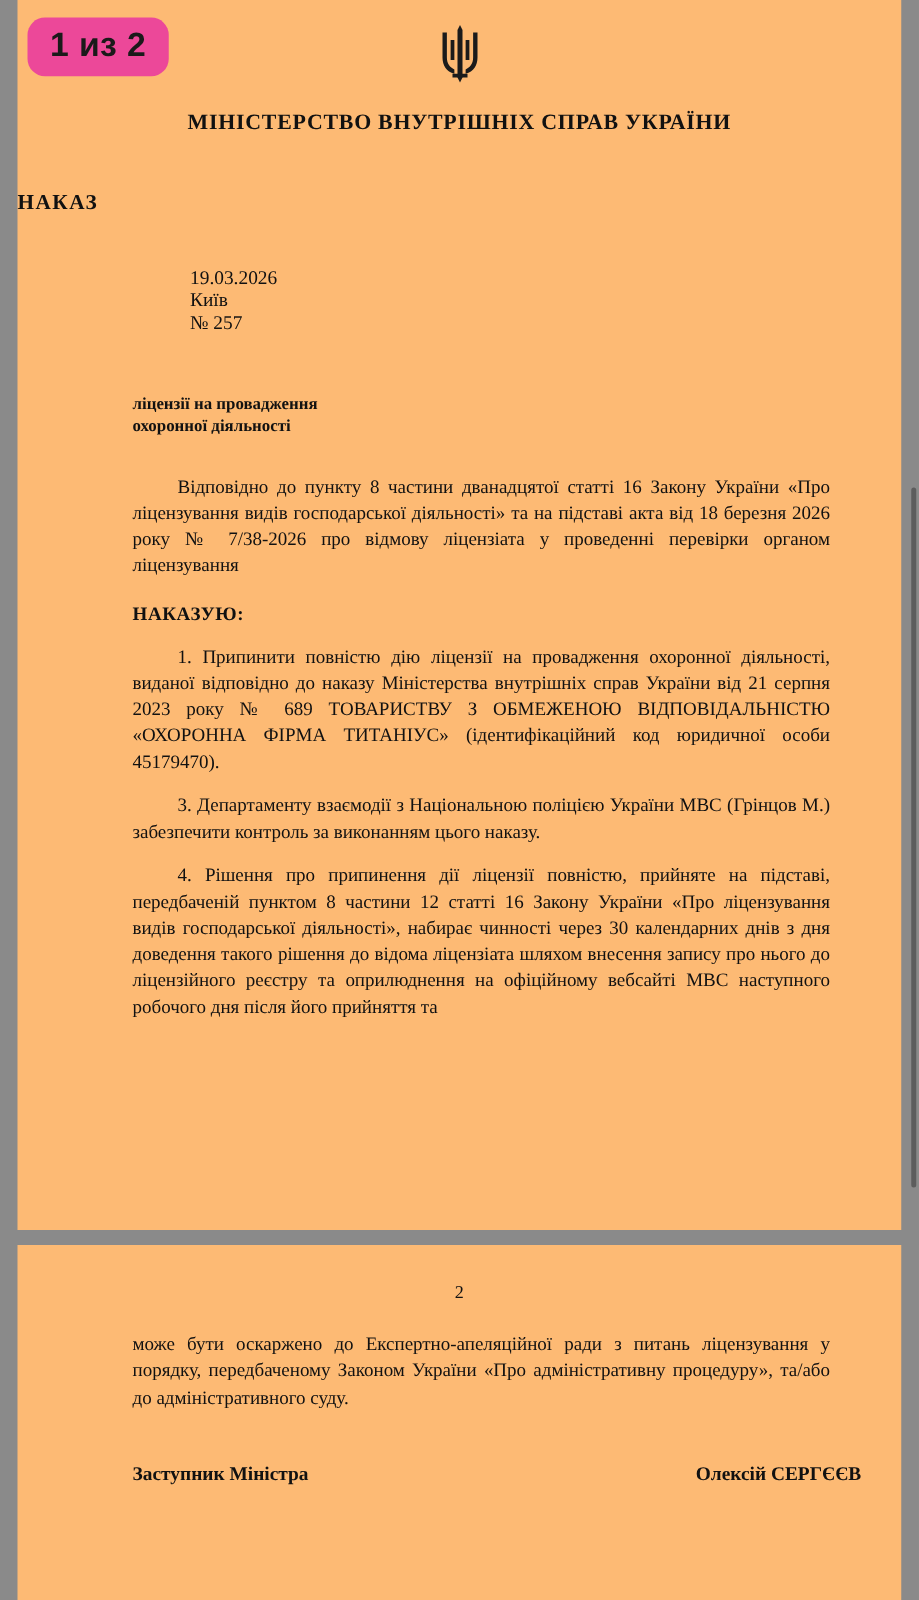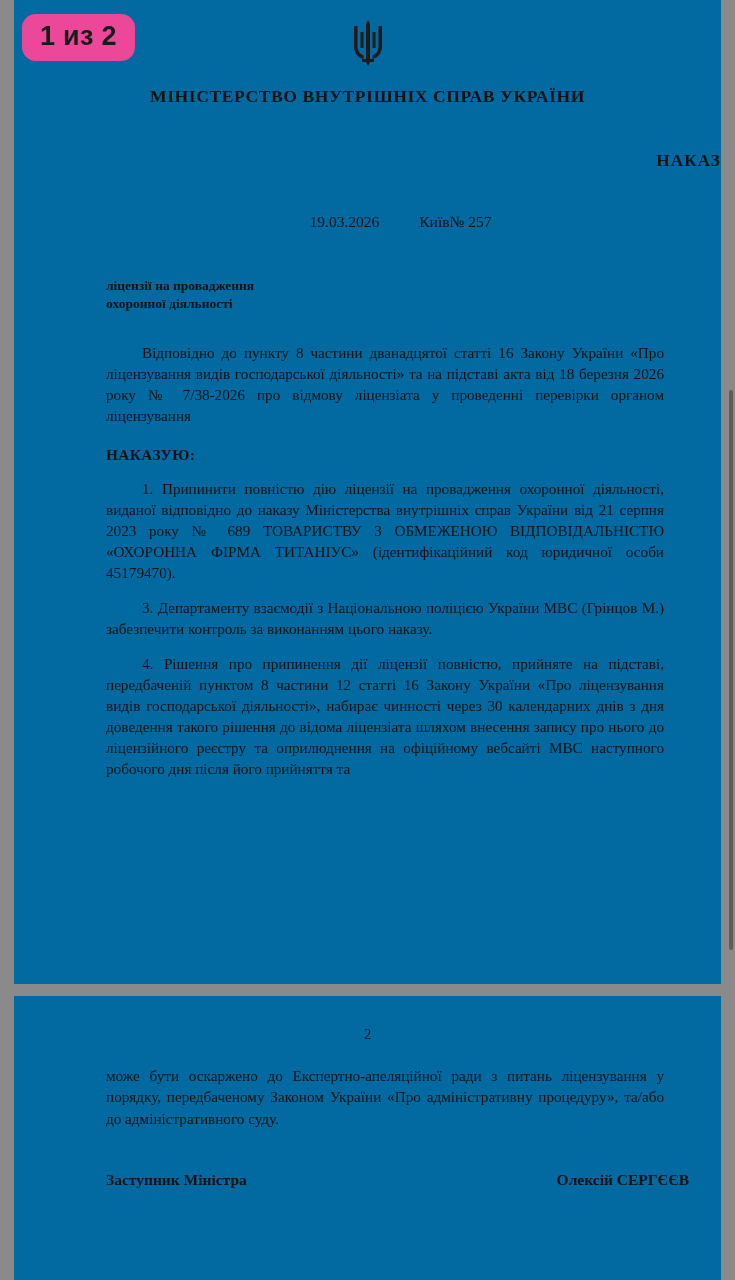--- a/index.html
+++ b/index.html
@@ -54,21 +54,21 @@
     right: 2px;
     width: 4px;
     height: 560px;
     border-radius: 3px;
     background: #5d5d5d;
     z-index: 26;
   }
 
   .page {
     position: relative;
-    background: #0369a1;
+    background: #fdba74;
     width: 707px;
     margin: 0 auto;
     box-sizing: border-box;
   }
 
   .page-1 {
     height: 984px;
     padding: 0 0 0 0;
   }
   .page-gap {
@@ -93,36 +93,37 @@
   .ministry {
     text-align: center;
     font-weight: 700;
     font-size: 17.5px;
     letter-spacing: 0.6px;
     margin-top: 14px;
     color: #111;
   }
 
   .order-title {
-    text-align: right;
+    text-align: left;
     font-weight: 700;
     font-size: 17px;
     letter-spacing: 1.2px;
     margin-top: 44px;
     color: #111;
   }
 
   .meta-row {
     display: flex;
-    justify-content: center;
+    justify-content: space-between;
     align-items: baseline;
     margin-top: 42px;
     padding: 0 32px 0 98px;
     font-size: 15.5px;
     color: #111;
+    flex-direction: column;
   }
   .meta-city {
     margin-left: 40px;
   }
 
   .subject {
     margin-top: 46px;
     margin-left: 92px;
     width: 212px;
     font-weight: 700;

